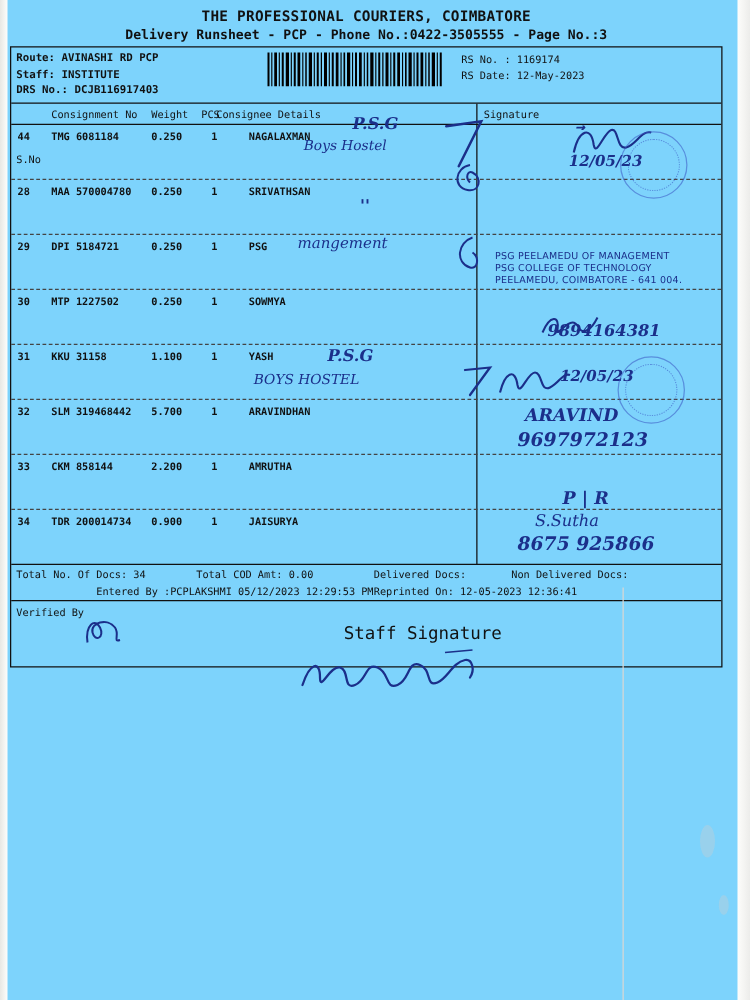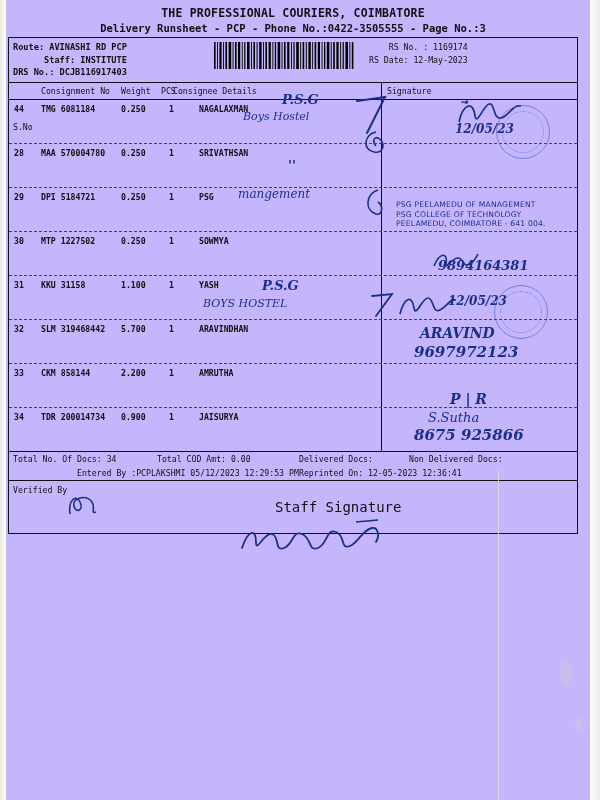--- a/index.html
+++ b/index.html
@@ -7,21 +7,21 @@
     width:600px;height:800px;
     background:#ffffff;
     font-family:"DejaVu Sans Mono", monospace;
     color:#111;
     position:relative;
     overflow:hidden;
   }
   .page{
     position:absolute;
     left:0;top:0;width:600px;height:800px;
-    background:#c4b5fd;
+    background:#7dd3fc;
   }
   
   .scan-edge-l{position:absolute;left:0;top:0;width:6px;height:800px;background:linear-gradient(90deg,#e8e8e4,#fdfdfb);}
   .scan-edge-r{position:absolute;right:0;top:0;width:10px;height:800px;background:linear-gradient(270deg,#ececea,#fdfdfb);}
   .sheet{
     position:absolute;
     left:8px;top:6px;width:570px;
   }
   .title{
     text-align:center;
@@ -32,21 +32,20 @@
     margin-bottom:2px;
   }
   .subtitle{
     text-align:center;
     font-weight:bold;
     font-size:10.5px;
     margin-bottom:3px;
   }
   .box{
     border:1px solid #111;
-    text-align:right;
   }
   .hdr{
     position:relative;
     height:44px;
     border-bottom:1px solid #111;
   }
   .hdr .left{
     position:absolute;left:4px;top:3px;font-size:8.6px;line-height:12.5px;font-weight:bold;
   }
   .hdr .right{

